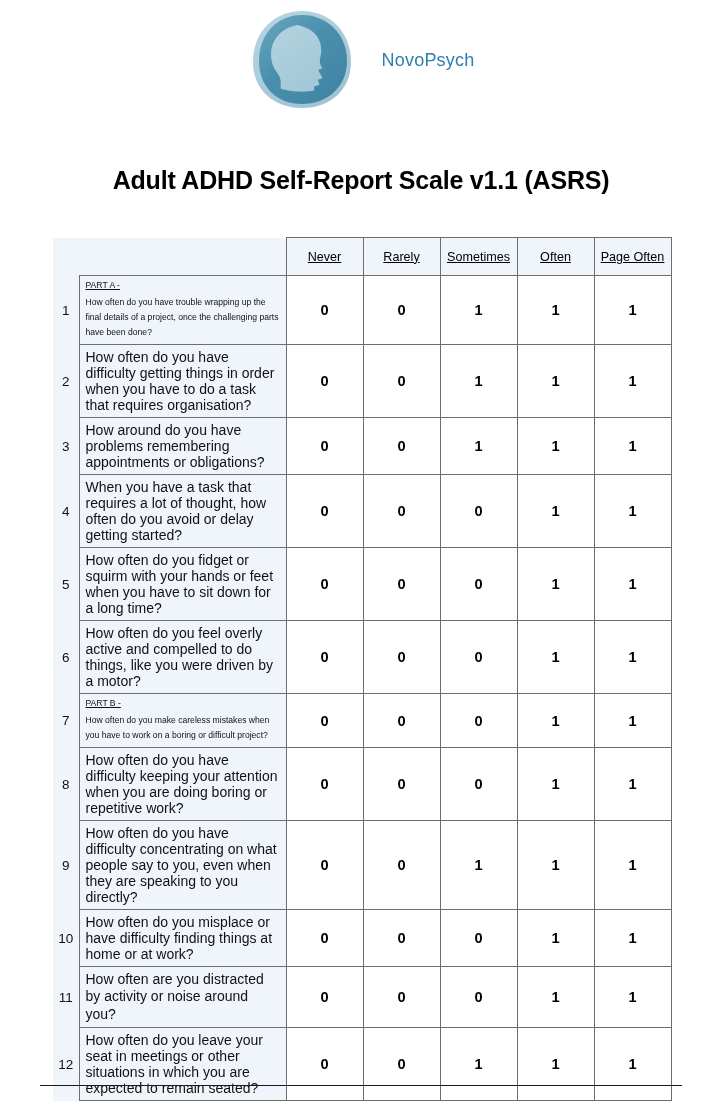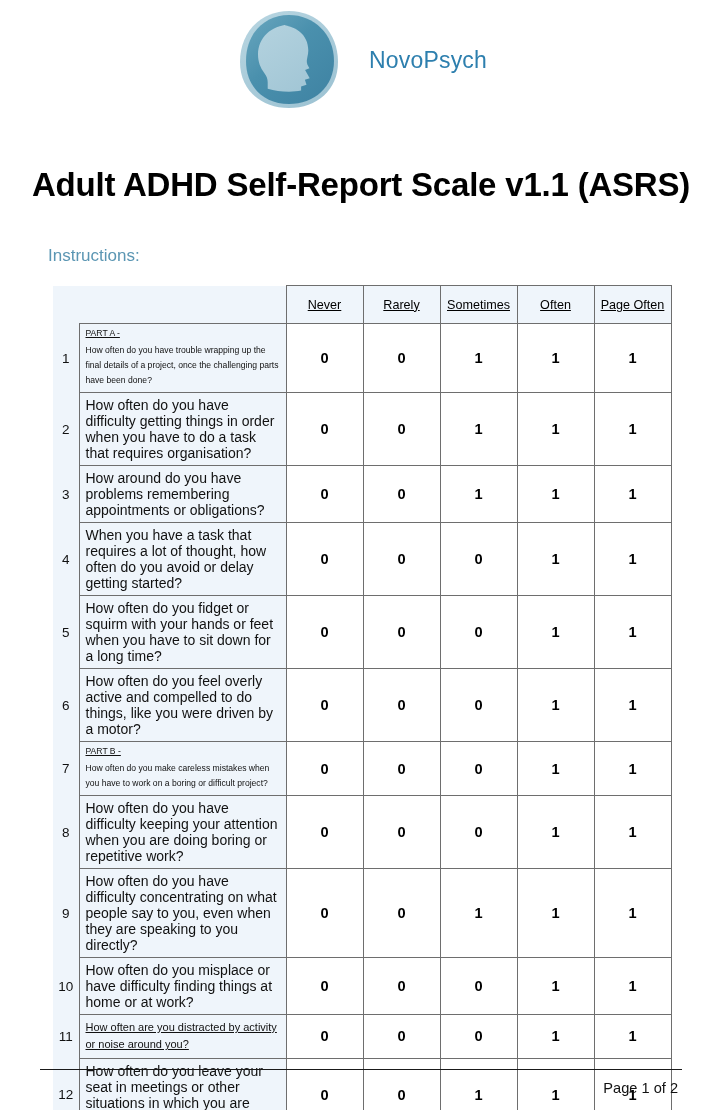--- a/index.html
+++ b/index.html
@@ -27,30 +27,30 @@
     box-sizing: border-box;
   }
   .logo-wrap {
     width: 108px;
     height: 104px;
     position: relative;
     flex: 0 0 auto;
   }
   .logo-wrap svg { display: block; }
   .brand-name {
-    font-size: 23px;
+    font-size: 18px;
     color: #2d7fae;
     letter-spacing: .2px;
     white-space: nowrap;
   }
 
   
   .doc-title {
     text-align: center;
-    font-size: 33px;
+    font-size: 25px;
     font-weight: bold;
     margin: 58px 0 0 0;
     letter-spacing: -.2px;
   }
 
   
   .instructions-block {
     margin: 42px 48px 0 48px;
   }
   .instructions-heading {
@@ -114,21 +114,21 @@
     padding: 4px 5px 4px 6px;
     color: #111;
   }
   td.q-cell .q-lead {
     font-size: 8.6px;
     display: block;
     margin-bottom: 5px;
     text-decoration: underline;
   }
   td.q-cell .q-text      { font-size: 14px; line-height: 16px; display:block; }
-  td.q-cell.sz-big  .q-text { font-size: 11px; line-height: 17.4px; text-decoration: underline; }
+  td.q-cell.sz-big  .q-text { font-size: 14px; line-height: 17.4px; }
   td.q-cell.sz-small .q-text { font-size: 8.6px;  line-height: 15px; }
 
   
   td.opt-cell {
     text-align: center;
     font-size: 14.6px;
     font-weight: bold;
     background: #ffffff;
     color: #000;
   }
@@ -193,21 +193,20 @@
 
       <path d="M54 7 C79 7 99 26 99 53 C99 79 79 96 54 96 C29 96 11 79 11 53 C11 26 29 7 54 7 Z" fill="url(#blobGrad)" mask="url(#headMask)"></path>
     </svg>
   </div>
   <div class="brand-name">NovoPsych</div>
 </div>
 
 <h1 class="doc-title">Adult ADHD Self-Report Scale v1.1 (ASRS)</h1>
 
 <div class="instructions-block">
-  <div class="instructions-heading">Instructions:</div>
 </div>
 
 <table class="scale-table">
   <colgroup>
     <col class="c-num">
       <col class="c-q">
     <col class="c-opt">
       <col class="c-opt">
       <col class="c-opt">
       <col class="c-opt">
@@ -357,14 +356,13 @@
         <td class="opt-cell">0</td>
         <td class="opt-cell">1</td>
         <td class="opt-cell">1</td>
         <td class="opt-cell">1</td>
       </tr>
     </tbody>
 </table>
 
 <div class="page-footer">
   <div class="footer-rule"></div>
-  <div class="footer-text">Page 1 of 2</div>
 </div>
 
 </body></html>

